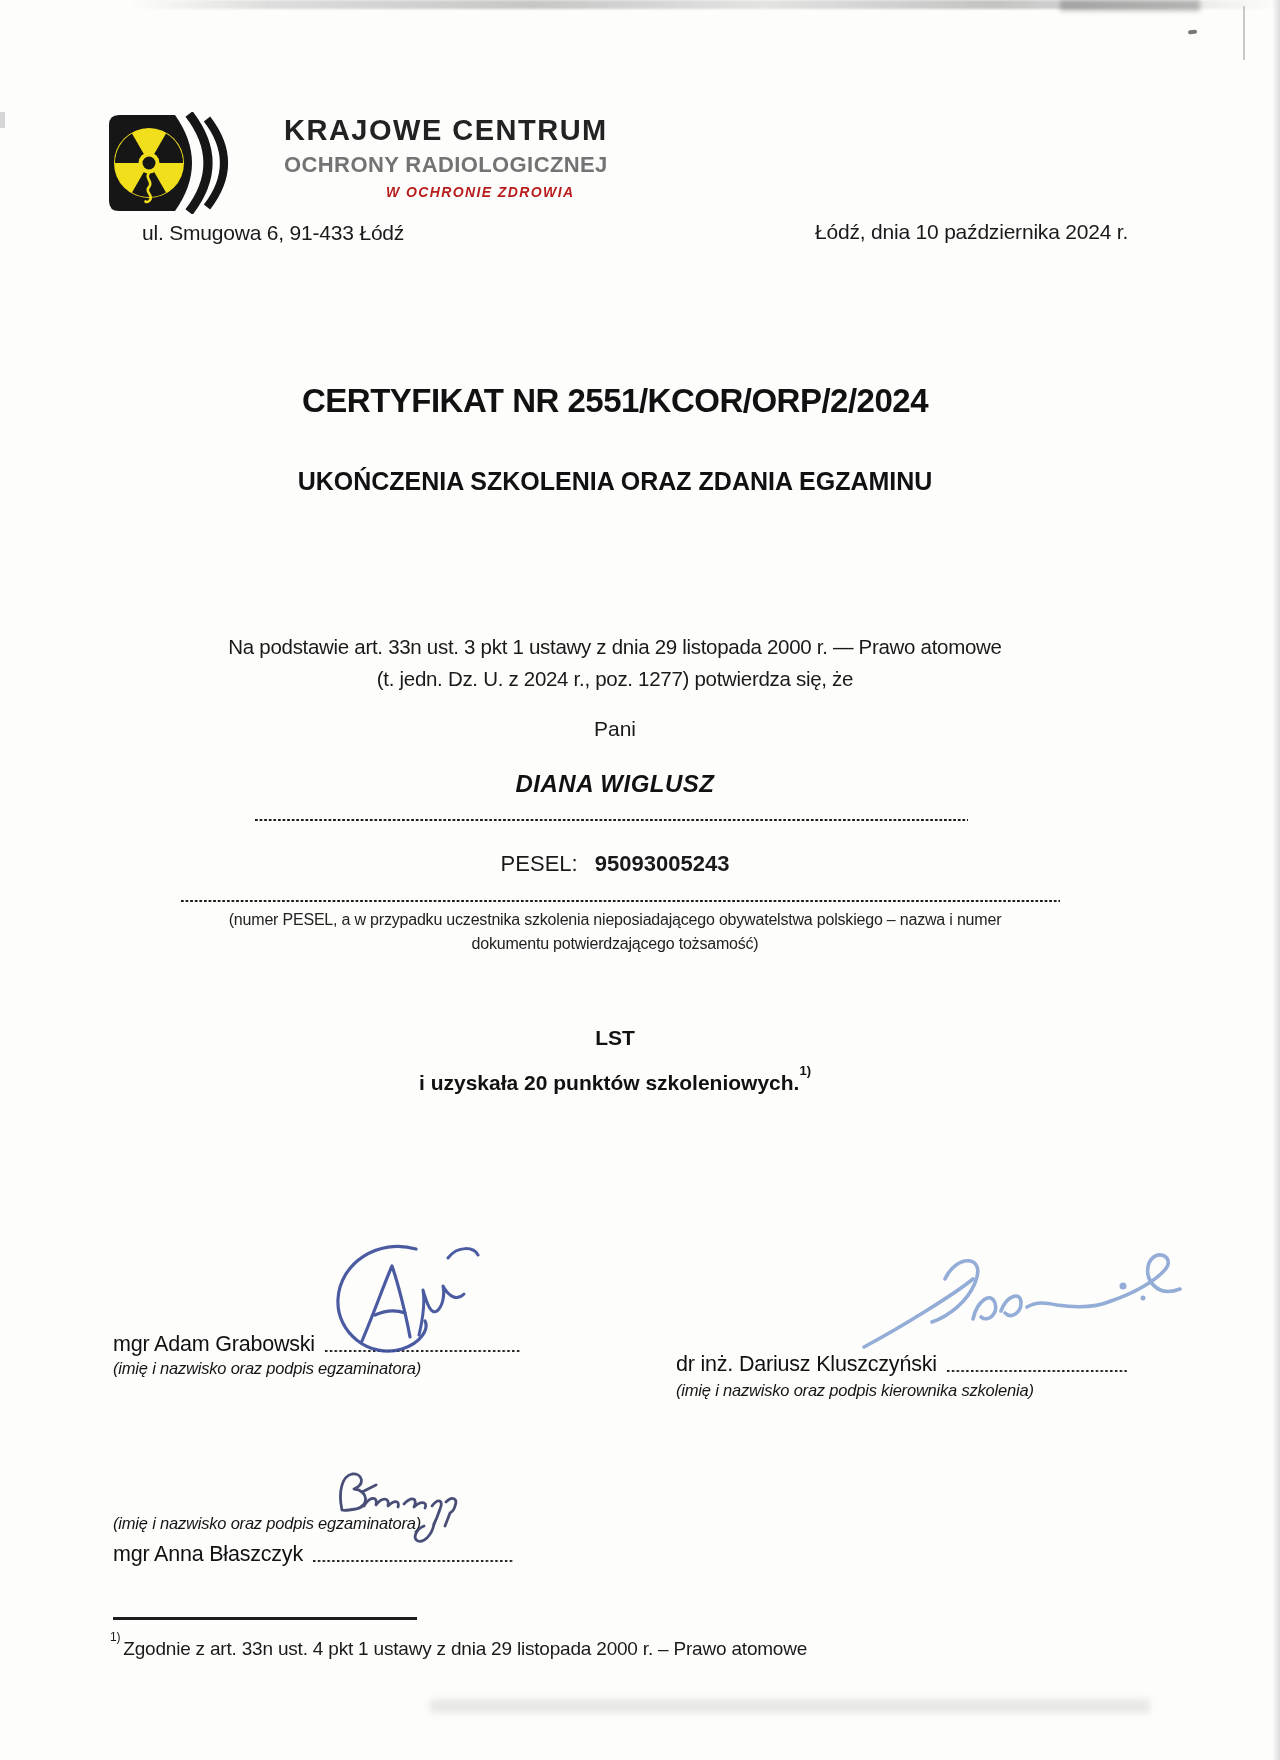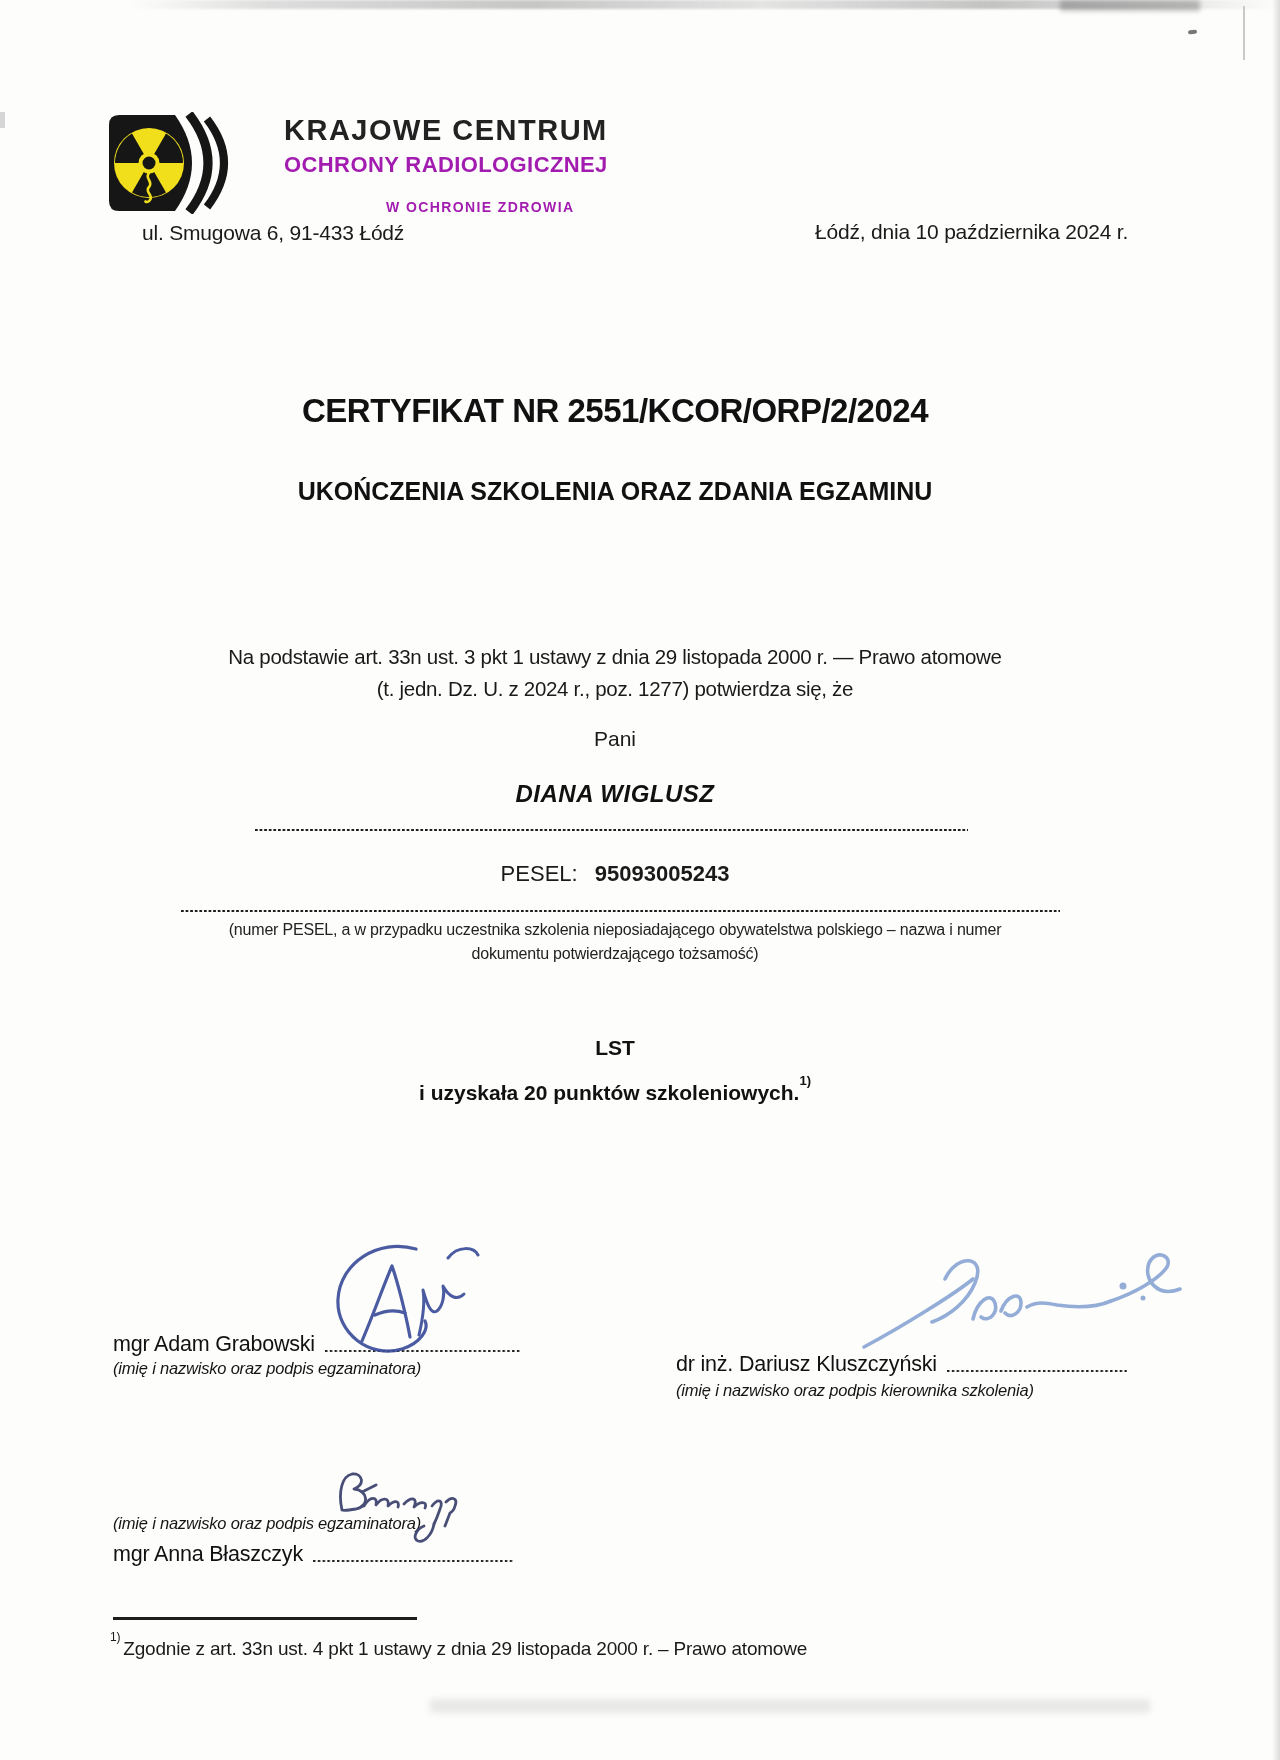--- a/index.html
+++ b/index.html
@@ -18,26 +18,26 @@
     background:linear-gradient(90deg,transparent,rgba(130,130,130,.25) 12%,rgba(110,110,110,.38) 35%,rgba(140,140,140,.22) 55%,rgba(100,100,100,.38) 75%,rgba(160,160,160,.18) 93%,transparent);
     filter:blur(1px);}
   .scan-top-blob{left:1060px;top:0;width:140px;height:11px;background:rgba(95,95,95,.4);filter:blur(2.5px);}
   .scan-dash{left:1188px;top:30px;width:9px;height:3.5px;background:#777;border-radius:2px;transform:rotate(-6deg);}
   .scan-vline{left:1243px;top:6px;width:2px;height:54px;background:#c9c9c9;}
   .scan-right-fade{right:0;top:0;width:8px;height:100%;background:linear-gradient(to right,transparent,#dcdcdc);}
   .scan-bottom-smudge{left:430px;top:1699px;width:720px;height:14px;background:rgba(140,140,140,.18);filter:blur(3px);}
   .scan-left-speck{left:0;top:112px;width:5px;height:16px;background:#d6d6d6;}
   
   .org1{left:284px;top:114px;font-size:29px;font-weight:bold;letter-spacing:1.5px;color:#222;}
-  .org2{left:284px;top:152px;font-size:22px;font-weight:bold;letter-spacing:.4px;color:#a21caf;text-align:center;}
-  .org3{left:386px;top:199px;font-size:14px;font-weight:bold;letter-spacing:1.4px;color:#a21caf;}
+  .org2{left:284px;top:152px;font-size:22px;font-weight:bold;letter-spacing:.4px;color:#737373;text-align:center;}
+  .org3{left:386px;top:184px;font-size:14px;font-weight:bold;letter-spacing:1.4px;color:#b91c1c;font-style:italic;}
   .address{left:108px;top:221px;font-size:21px;letter-spacing:-.2px;margin-left:34px;}
   .dateline{left:815px;top:220px;font-size:21px;letter-spacing:-.2px;}
   
-  .content{left:115px;top:16px;width:1000px;height:1570px;text-align:center;}
+  .content{left:115px;top:6px;width:1000px;height:1570px;text-align:center;}
   .c-line{position:absolute;left:0;width:100%;text-align:center;white-space:nowrap;}
   .title{top:376px;font-size:33px;font-weight:bold;letter-spacing:-.5px;color:#111;}
   .sub1{top:461px;font-size:25px;font-weight:bold;color:#111;}
   .sub2{top:505px;font-size:24.5px;font-weight:bold;color:#111;}
   .legal1{top:629px;font-size:20.5px;letter-spacing:-.3px;}
   .legal2{top:661px;font-size:20.5px;letter-spacing:-.3px;}
   .pani{top:711px;font-size:21px;}
   .holder{top:764px;font-size:24px;font-weight:bold;font-style:italic;letter-spacing:.5px;color:#111;}
   .pesel{top:845px;font-size:22px;}
   .pesel b{font-weight:bold;margin-left:11px;}

